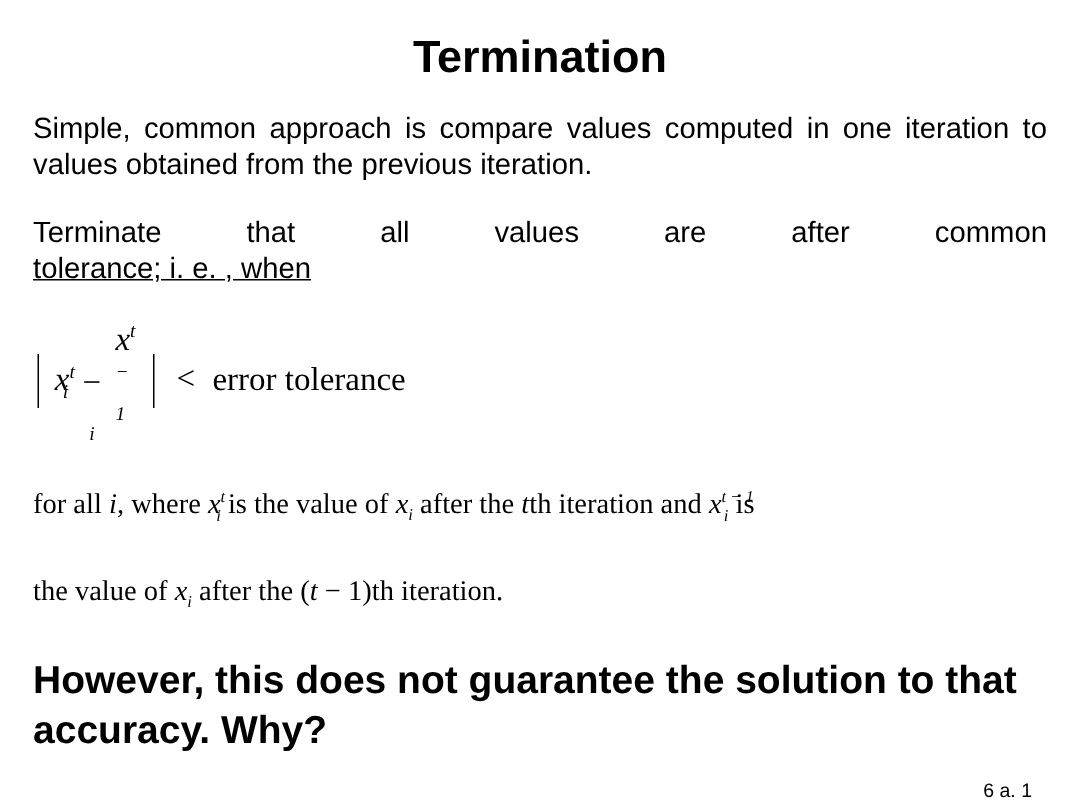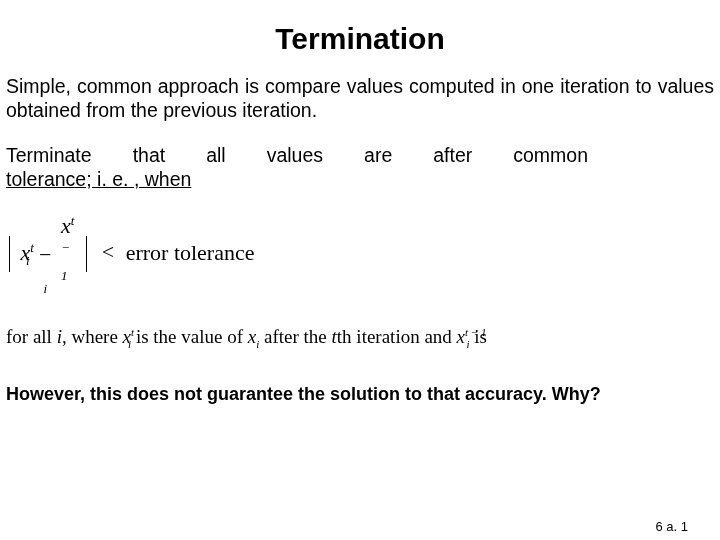--- a/index.html
+++ b/index.html
@@ -19,21 +19,21 @@
     box-sizing: border-box;
   }
   .title {
     font-size: 30px;
     font-weight: bold;
     text-align: center;
     padding-top: 22px;
     padding-bottom: 18px;
   }
   .body {
-    padding: 0 6px;
+    padding: 0 22px;
     font-size: 19.5px;
     line-height: 1.25;
   }
   .para {
     text-align: justify;
     margin-bottom: 20px;
   }
   .para-left {
     text-align: left;
     margin-bottom: 20px;
@@ -92,33 +92,33 @@
     font-family: "Times New Roman", Times, serif;
   }
   .xsmall {
     font-style: italic;
     font-family: "Times New Roman", Times, serif;
   }
   .sub-s { font-size: 11px; vertical-align: sub; font-style: italic; }
   .sup-s { font-size: 11px; vertical-align: super; font-style: italic; }
   .bold-q {
     font-weight: bold;
-    font-size: 18px;
+    font-size: 26px;
     padding: 0 10px 0 0;
     margin-top: 18px;
   }
   .pagenum {
     position: absolute;
     right: 32px;
     bottom: 6px;
     font-size: 13px;
   }
   .just-row {
     display: flex;
-    justify-content: flex-start;
+    justify-content: space-between;
     gap: 41px;
   }
   .just-row > span { white-space: nowrap; }
 </style>
 </head>
 <body>
 
 <div class="slide">
 
   <div class="title">Termination</div>
@@ -155,19 +155,22 @@
     </div>
 
     <div class="line2">
       <span>for all </span><span class="inline-math">i</span><span>, where </span>
       <span class="xsmall"><span>x</span><span class="sup-s">t</span><span class="sub-s" style="margin-left:-6px;">i</span></span>
       <span> is the value of </span><span class="inline-math">x</span><span class="sub-s">i</span><span> after the </span><span class="inline-math">t</span><span>th iteration and </span>
       <span class="xsmall"><span>x</span><span class="sup-s">t − 1</span><span class="sub-s" style="margin-left:-20px;">i</span></span>
       <span> is</span>
     </div>
 
+    <div class="line3">
+      <span>the value of </span><span class="inline-math">x</span><span class="sub-s">i</span><span> after the (</span><span class="inline-math">t</span><span> − 1)th iteration.</span>
+    </div>
 
     <div class="bold-q">However, this does not guarantee the solution to that accuracy.  Why?</div>
 
   </div>
 
   <div class="pagenum">6 a. 1</div>
 </div>
 
 </body></html>

